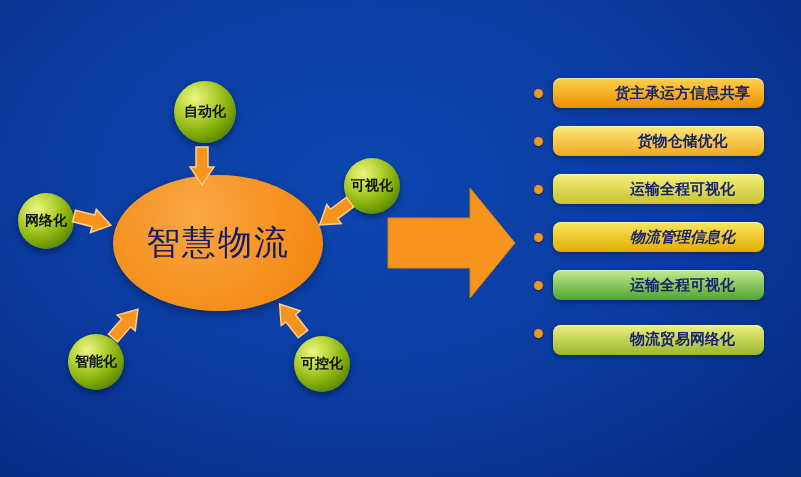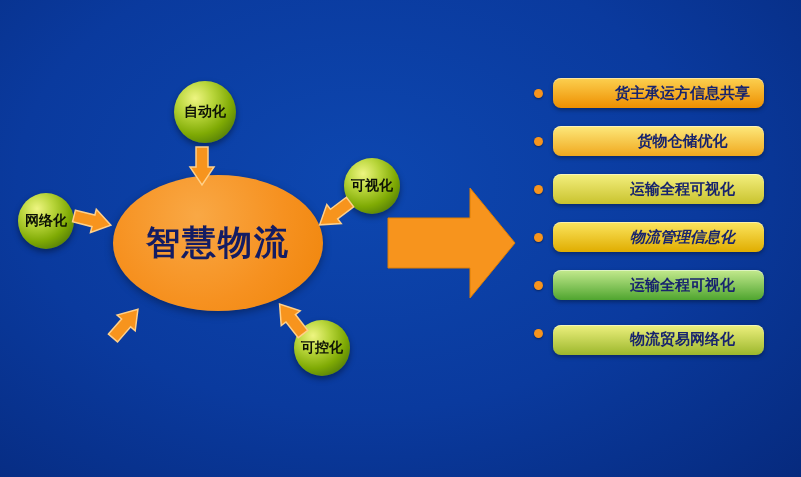--- a/index.html
+++ b/index.html
@@ -10,35 +10,35 @@
   }
   
   .ellipse{
     position:absolute;left:113px;top:175px;width:210px;height:136px;
     border-radius:50%;
     background:radial-gradient(circle at 40% 30%, #f9a845 0%, #f69120 55%, #ef8408 100%);
     display:flex;align-items:center;justify-content:center;
     box-shadow:0 3px 8px rgba(0,0,0,.35);
   }
   .ellipse span{
-    font-size:34px;font-weight:bold;color:#131c63;letter-spacing:2px;white-space:nowrap;
+    font-size:34px;font-weight:normal;color:#131c63;letter-spacing:2px;white-space:nowrap;
   }
   
   .sphere{
     position:absolute;border-radius:50%;
     background:radial-gradient(circle at 34% 28%, #eef581 0%, #b8d53a 30%, #7faa04 60%, #3c650b 95%);
     display:flex;align-items:center;justify-content:center;
     box-shadow:0 3px 6px rgba(0,0,0,.4);
   }
   .sphere span{font-size:14px;font-weight:bold;color:#0d1206;white-space:nowrap;}
   .s-auto{left:174px;top:81px;width:62px;height:62px;}
   .s-vis {left:344px;top:158px;width:56px;height:56px;}
   .s-net {left:18px; top:193px;width:56px;height:56px;}
   .s-int {left:68px; top:334px;width:56px;height:56px;}
-  .s-ctl {left:294px;top:320px;width:56px;height:56px;}
+  .s-ctl {left:294px;top:336px;width:56px;height:56px;}
   
   .arrows{position:absolute;left:0;top:0;pointer-events:none;}
   
   .panel{position:absolute;left:534px;top:78px;width:230px;}
   .row{display:flex;align-items:center;height:30px;margin-bottom:18px;}
   .bullet{width:9px;height:9px;border-radius:50%;background:#f7941d;margin-right:10px;flex:0 0 auto;
           box-shadow:0 1px 2px rgba(0,0,0,.4);}
   .bar{
     width:172px;height:30px;border-radius:8px;
     display:flex;align-items:center;justify-content:center;
@@ -57,20 +57,23 @@
   </div>
 
   <div class="sphere s-auto">
     <span>自动化</span>
   </div>
   <div class="sphere s-vis">
     <span>可视化</span>
   </div>
   <div class="sphere s-net">
     <span>网络化</span>
+  </div>
+  <div class="sphere s-int">
+    <span>智能化</span>
   </div>
   <div class="sphere s-ctl">
     <span>可控化</span>
   </div>
 
   <svg class="arrows" width="801" height="477" viewBox="0 0 801 477">
 
     <g transform="translate(202,147) rotate(90)">
       <polygon points="0,-6 20,-6 20,-12 38,0 20,12 20,6 0,6" stroke="#ffd089" stroke-width="1.5" fill="#f7941d"></polygon>
     </g>

